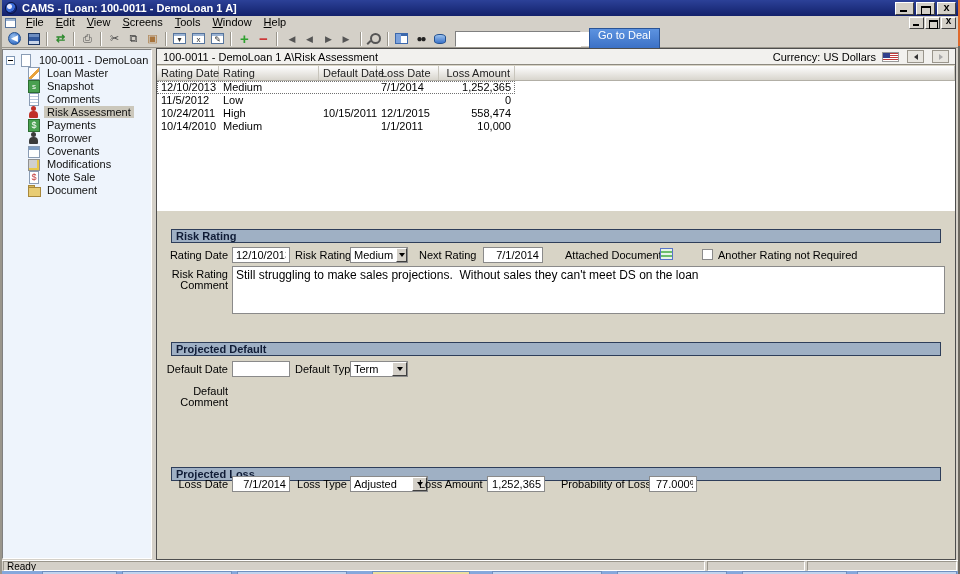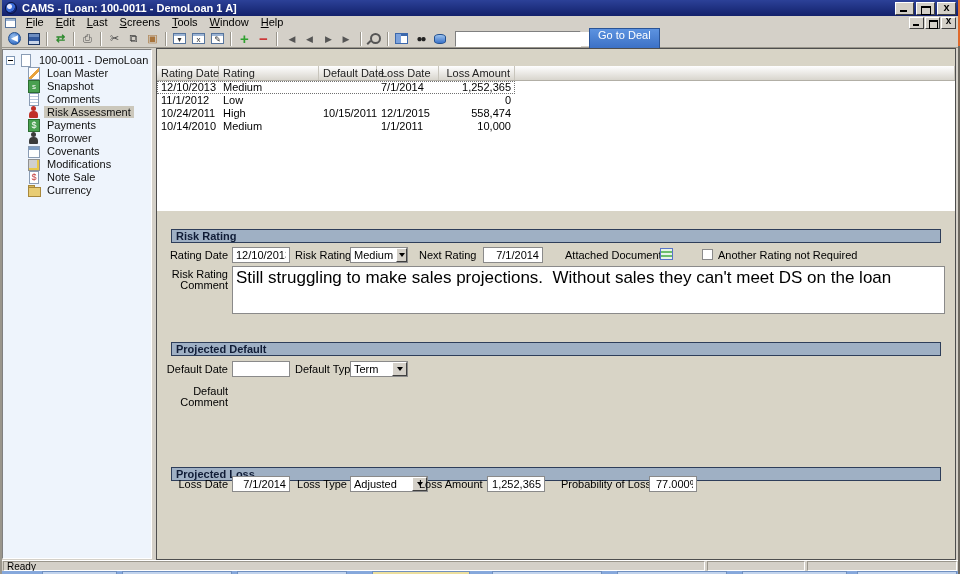--- a/index.html
+++ b/index.html
@@ -102,21 +102,21 @@
 
   
   .formarea { position:absolute; top:162px; left:0; right:0; bottom:0; background:#d8d4c6; font-size:11px; }
   .sect-head { position:absolute; left:14px; right:14px; height:14px; background:#9fb0c4; border:1px solid #2e3e5a; color:#101c36; font-weight:700; padding:0 4px; line-height:13px; }
   .flabel { position:absolute; text-align:right; color:#000; line-height:15px; white-space:nowrap; }
   .flabel.ll { text-align:left; }
   .fin { position:absolute; height:16px; border:1px solid #8a8a8a; background:#fff; font-size:11px; padding:0 3px; text-align:right; outline:none; }
   .fcombo { position:absolute; height:16px; border:1px solid #8a8a8a; background:#fff; display:flex; }
   .fcombo .val { flex:1; padding:0 3px; line-height:14px; }
   .fcombo .combo-btn { width:15px; }
-  .ftext { position:absolute; border:1px solid #8a8a8a; background:#fff; font-size:17px; font-family:"Liberation Sans", sans-serif; padding:1px 3px; resize:none; outline:none; }
+  .ftext { position:absolute; border:1px solid #8a8a8a; background:#fff; font-size:12px; font-family:"Liberation Sans", sans-serif; padding:1px 3px; resize:none; outline:none; }
   .att-icon { position:absolute; width:13px; height:12px; border:1px solid #5874c8; background:repeating-linear-gradient(#e8f4e8 0 2px,#6cbe6c 2px 4px); }
   .cbox { position:absolute; width:11px; height:11px; background:#fff; border:1px solid; border-color:#808080 #fff #fff #808080; outline:1px solid #8a8a8a; outline-offset:-1px; }
   .footer-note { position:absolute; left:26px; top:310px; color:#111; }
 
   
   .statusbar { position:absolute; left:0; right:0; bottom:3px; height:11px; background:#d4d0c8; display:flex; font-size:10px; border-top:1px solid #fff; }
   .spanel { border:1px solid; border-color:#9a968c #fff #fff #9a968c; margin:0 1px; line-height:9px; padding:0 3px; }
   .sp1 { flex:1; } .sp2 { width:98px; } .sp3 { width:150px; }
   .taskbar { position:absolute; left:0; right:0; bottom:0; height:3px; background:#86a8dc; }
   .tseg { position:absolute; top:0; height:3px; background:#c2d4ee; border:1px solid #7090c0; border-bottom:0; }
@@ -133,21 +133,21 @@
     <span class="title-text">CAMS - [Loan: 100-0011 - DemoLoan 1 A]</span>
     <span class="wbtn min"></span>
     <span class="wbtn res"></span>
     <span class="wbtn cls"></span>
   </div>
 
   <div class="menubar">
     <span class="mdi-doc"></span>
     <span class="menu-item">File</span>
     <span class="menu-item">Edit</span>
-    <span class="menu-item">Last</span>
+    <span class="menu-item">View</span>
     <span class="menu-item">Screens</span>
     <span class="menu-item">Tools</span>
     <span class="menu-item">Window</span>
     <span class="menu-item">Help</span>
     <span class="mdi-ctrls">
       <span class="mbtn min"></span>
       <span class="mbtn res"></span>
       <span class="mbtn cls"></span>
     </span>
   </div>
@@ -243,26 +243,39 @@
       <div class="tnode child">
         <span class="ic ic-modifications"></span>
         <span class="tlabel">Modifications</span>
       </div>
       <div class="tnode child">
         <span class="ic ic-notesale"></span>
         <span class="tlabel">Note Sale</span>
       </div>
       <div class="tnode child">
         <span class="ic ic-documents"></span>
-        <span class="tlabel">Currency</span>
+        <span class="tlabel">Document</span>
       </div>
     </div>
 
     <div class="content">
 
+      <div class="crumbbar">
+        <span class="crumb-text">100-0011 - DemoLoan 1 A\Risk Assessment</span>
+        <span class="currency">
+          <span>Currency: US Dollars</span>
+          <span class="us-flag"></span>
+          <span class="nav-btn">
+              <span class="tri-l"></span>
+            </span>
+          <span class="nav-btn">
+              <span class="tri-r"></span>
+            </span>
+        </span>
+      </div>
 
       <div class="gridwrap">
         <div class="ghead">
           <span class="hcell c1">Rating Date</span>
           <span class="hcell c2">Rating</span>
           <span class="hcell c3">Default Date</span>
           <span class="hcell c4">Loss Date</span>
           <span class="hcell c5">Loss Amount</span>
           <span class="hcell hfill"></span>
         </div>
@@ -270,21 +283,21 @@
           <span class="cells selected">
             <span class="gcell c1">12/10/2013</span>
             <span class="gcell c2">Medium</span>
             <span class="gcell c3"></span>
             <span class="gcell c4">7/1/2014</span>
             <span class="gcell c5">1,252,365</span>
           </span>
         </div>
         <div class="grow">
           <span class="cells">
-            <span class="gcell c1">11/1/2012</span>
+            <span class="gcell c1">11/5/2012</span>
             <span class="gcell c2">Low</span>
             <span class="gcell c3"></span>
             <span class="gcell c4"></span>
             <span class="gcell c5">0</span>
           </span>
         </div>
         <div class="grow">
           <span class="cells">
             <span class="gcell c1">10/24/2011</span>
             <span class="gcell c2">High</span>

